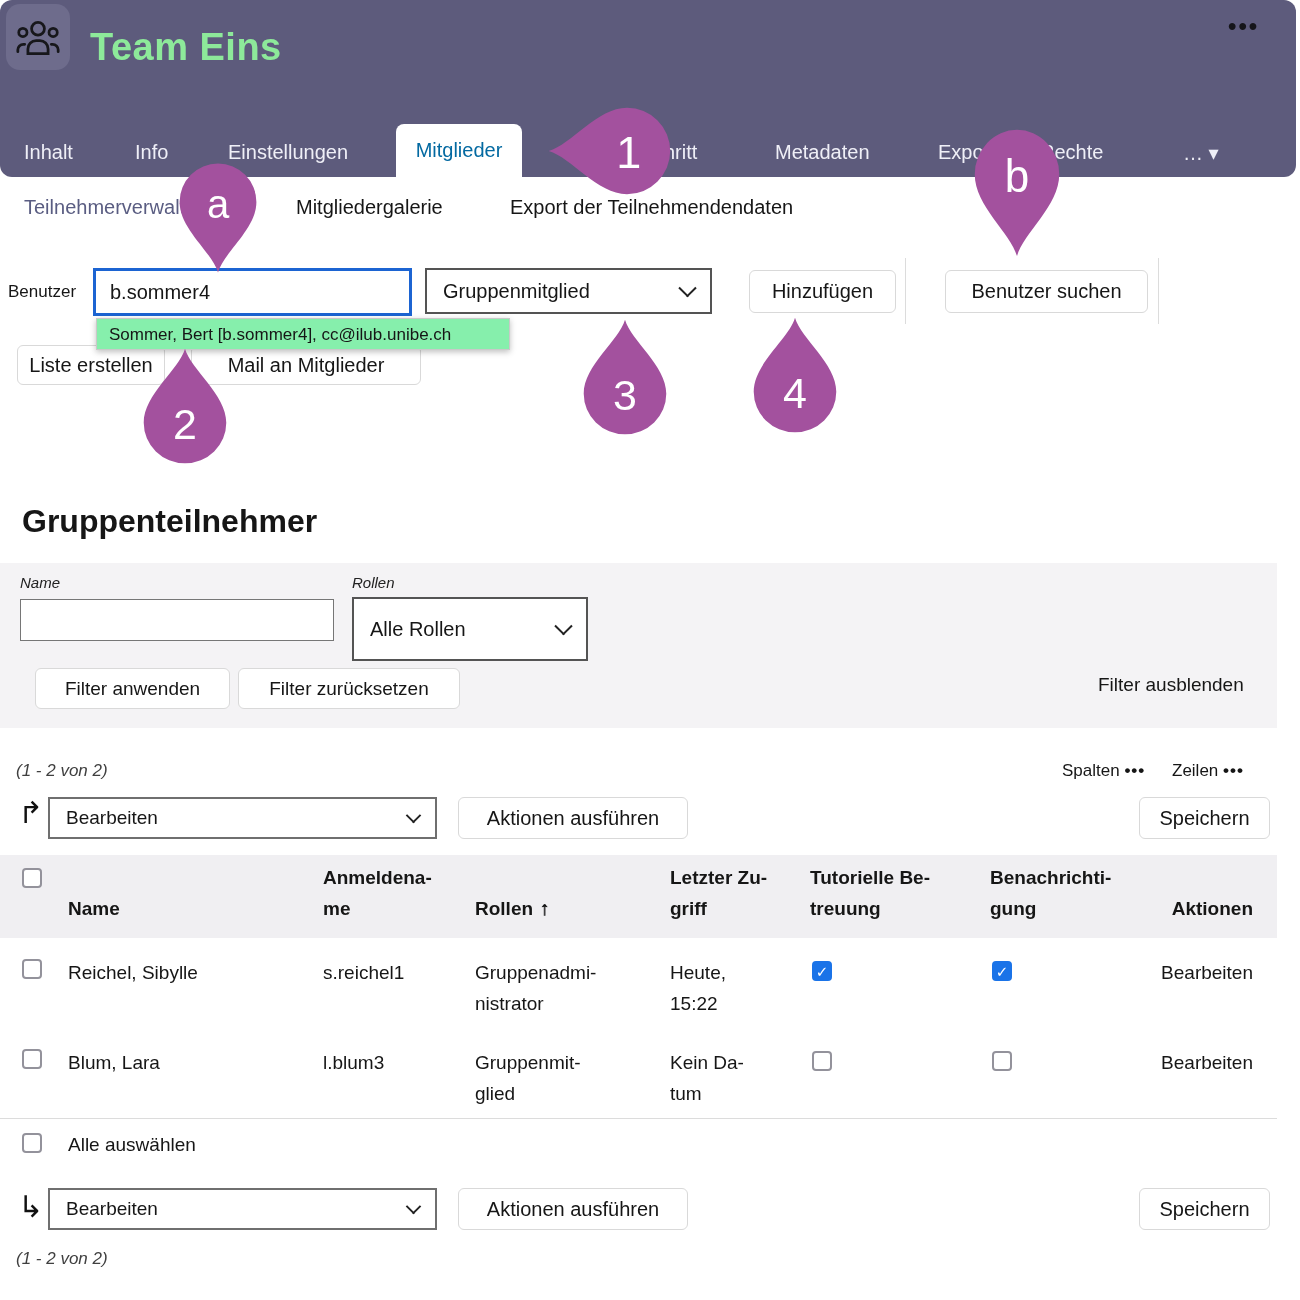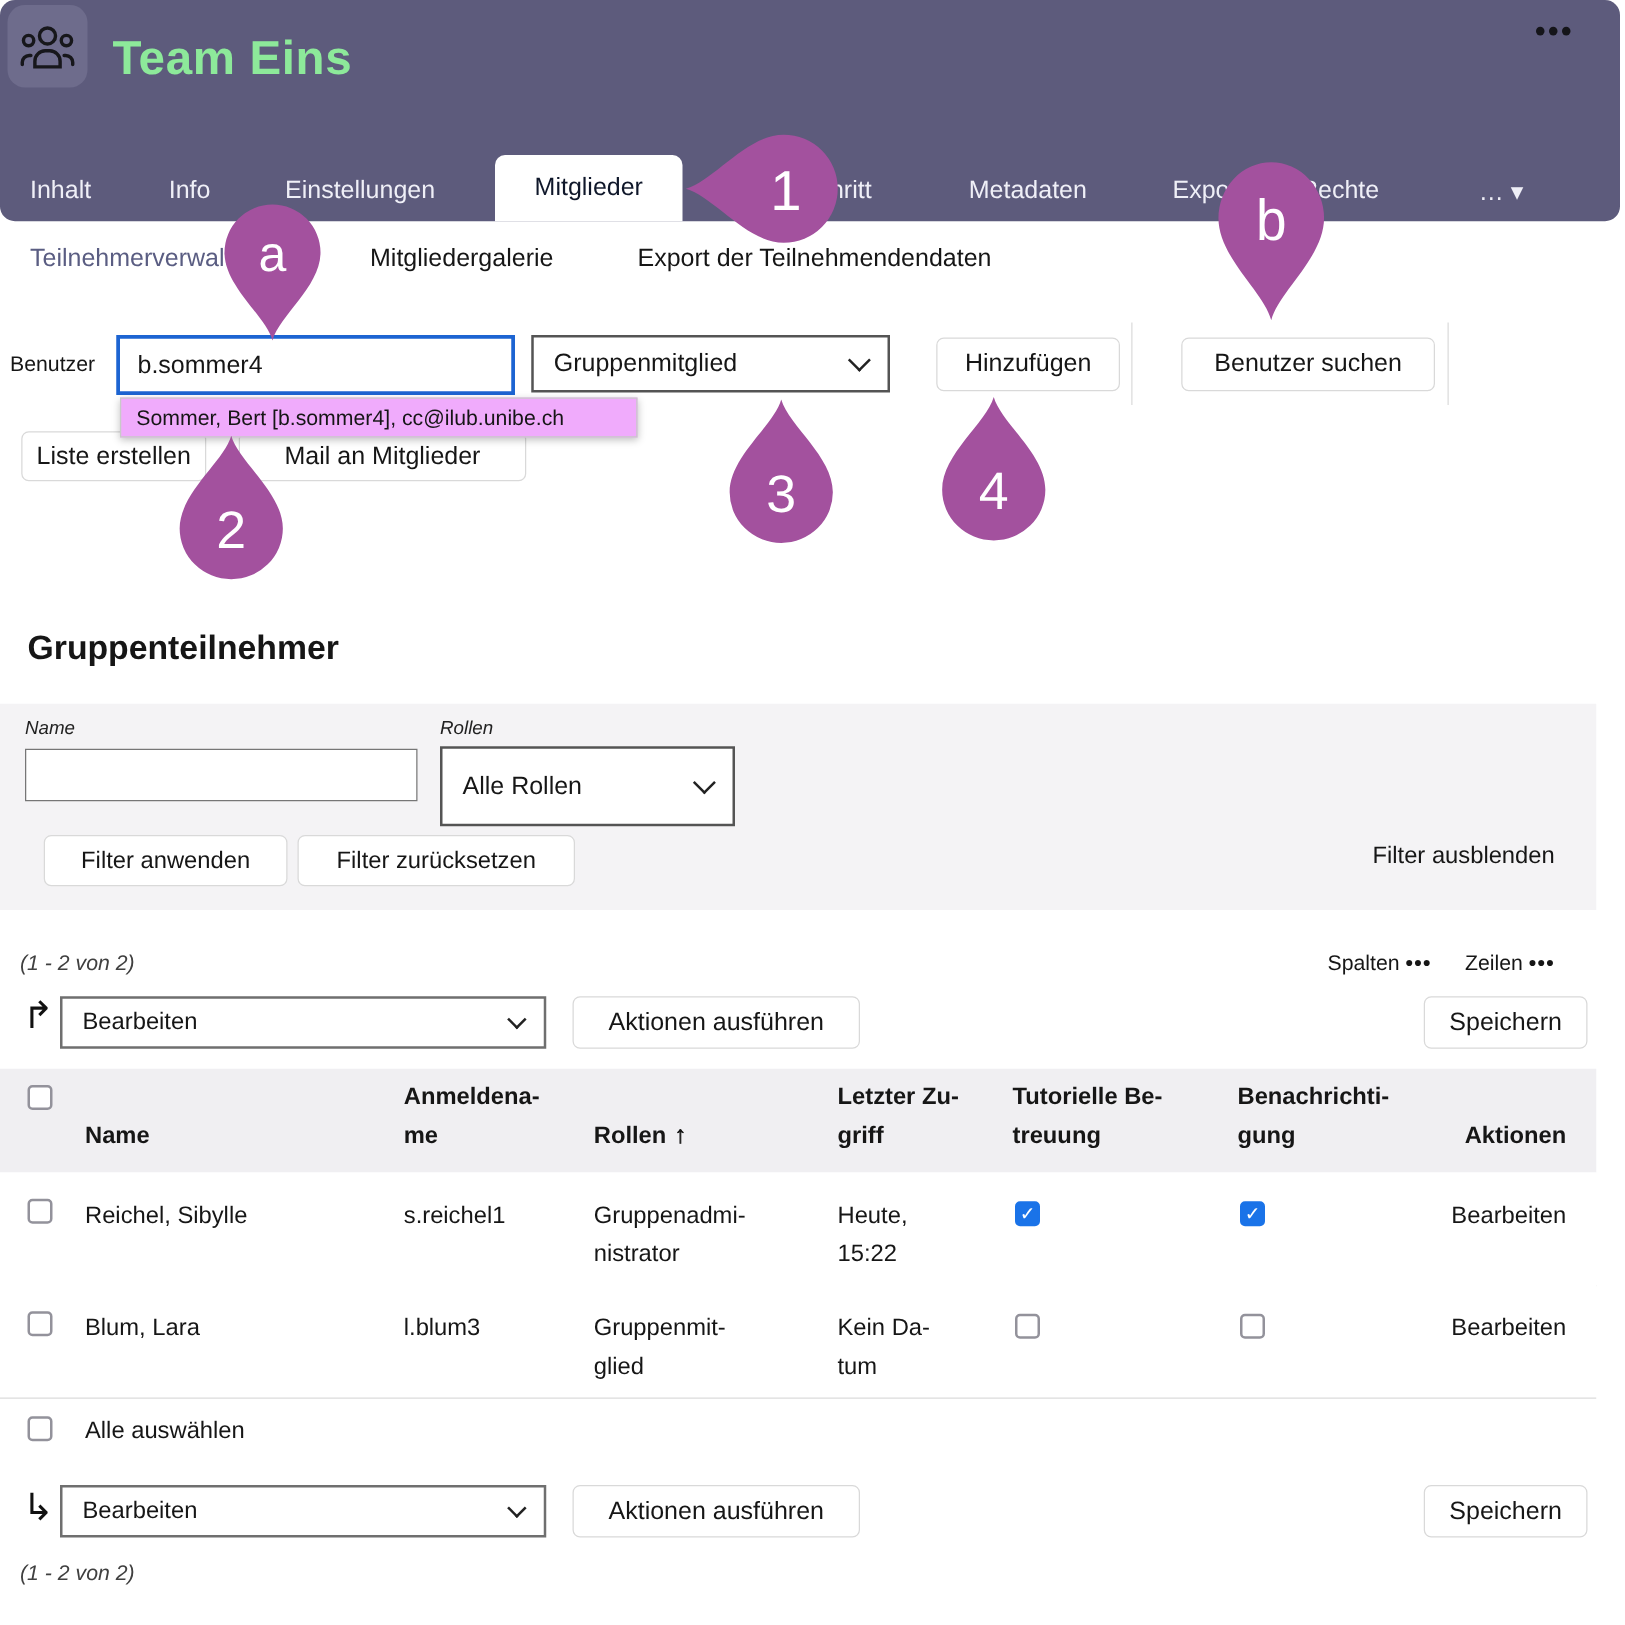--- a/index.html
+++ b/index.html
@@ -8,35 +8,35 @@
     font-family:"Liberation Sans","DejaVu Sans",sans-serif;color:#161616;
     overflow:hidden;
   }
   .abs{position:absolute;}
   
   .hdr{position:absolute;left:0;top:0;width:1296px;height:177px;background:#5D5B7C;border-radius:12px;}
   .icon-tile{position:absolute;left:6px;top:4px;width:64px;height:66px;border-radius:14px;background:#6E6C8C;display:flex;align-items:center;justify-content:center;}
   .title{position:absolute;left:90px;top:26px;font-size:38px;font-weight:700;color:#8DE99A;letter-spacing:.5px;}
   .dots3{position:absolute;left:1228px;top:12px;font-size:24px;font-weight:700;color:#15151a;letter-spacing:2px;}
   .tab{position:absolute;top:141px;font-size:20px;color:#EFEFF7;white-space:nowrap;cursor:pointer;}
-  .tab-active{position:absolute;left:396px;top:124px;width:150px;height:53px;background:#fff;border-radius:8px 8px 0 0;
-    text-align:center;line-height:53px;font-size:20px;color:#0f172a;cursor:pointer;}
+  .tab-active{position:absolute;left:396px;top:124px;width:126px;height:53px;background:#fff;border-radius:8px 8px 0 0;
+    text-align:center;line-height:53px;font-size:20px;color:#0369a1;cursor:pointer;}
   .subtab{position:absolute;top:196px;font-size:20px;color:#161616;white-space:nowrap;cursor:pointer;}
   .subtab.active{color:#5A5D82;}
   
   .btn{position:absolute;background:#fff;border:1px solid #D9D9D9;border-radius:6px;font-size:20px;color:#161616;
     display:flex;align-items:center;justify-content:center;box-sizing:border-box;cursor:pointer;margin-left:15px;}
   .sel{position:absolute;background:#fff;border:2px solid #545454;box-sizing:border-box;font-size:20px;
     display:flex;align-items:center;padding-left:16px;cursor:pointer;}
   .chev{position:absolute;right:16px;top:50%;width:11px;height:11px;border-right:2.5px solid #222;border-bottom:2.5px solid #222;
     transform:translateY(-72%) rotate(45deg);}
   .inp{position:absolute;box-sizing:border-box;background:#fff;border:1px solid #767676;font-size:20px;
     font-family:inherit;color:#161616;padding:0 14px;outline:none;}
   .vline{position:absolute;width:1px;background:#DCDCDC;}
-  .autoc{position:absolute;left:96px;top:318px;width:414px;height:32px;background:#f0abfc;border:1px solid #c9c9c9;
+  .autoc{position:absolute;left:96px;top:318px;width:414px;height:32px;background:#86efac;border:1px solid #c9c9c9;
     box-shadow:0 2px 6px rgba(0,0,0,.25);font-size:17px;line-height:31px;padding-left:12px;box-sizing:border-box;z-index:8;cursor:pointer;}
   
   .panel{position:absolute;left:0;top:563px;width:1277px;height:165px;background:#F4F3F5;}
   .flabel{position:absolute;font-size:15px;font-style:italic;color:#222;}
   
   .thead{position:absolute;left:0;top:855px;width:1277px;height:83px;background:#F0EFF2;}
   .hcell{position:absolute;bottom:14px;font-size:19px;font-weight:600;white-space:pre-line;line-height:31px;}
   .trow{position:absolute;left:0;width:1277px;height:90px;background:#fff;border-bottom:1px solid #DCDCDC;}
   .tcell{position:absolute;top:19px;font-size:19px;white-space:pre-line;line-height:31px;}
   .cb{position:absolute;width:20px;height:20px;background:#fff;border:2px solid #93929B;border-radius:4px;box-sizing:border-box;cursor:pointer;}
@@ -130,21 +130,21 @@
 <svg class="pin" style="left:582px;top:318px;width:86px;height:118px" viewBox="0 0 100 140" preserveAspectRatio="none">
   <path d="M50 2 C57 27 98 56 98 90 A48 48 0 1 1 2 90 C2 56 43 27 50 2 Z"></path>
   <text x="50" y="92" class="pin-label">3</text>
 </svg>
 
 <svg class="pin" style="left:752px;top:316px;width:86px;height:118px" viewBox="0 0 100 140" preserveAspectRatio="none">
   <path d="M50 2 C57 27 98 56 98 90 A48 48 0 1 1 2 90 C2 56 43 27 50 2 Z"></path>
   <text x="50" y="92" class="pin-label">4</text>
 </svg>
 
-<div class="abs" style="left:22px;top:503px;font-size:27px;font-weight:700">Gruppenteilnehmer</div>
+<div class="abs" style="left:22px;top:503px;font-size:32px;font-weight:700">Gruppenteilnehmer</div>
 
 <div class="panel"></div>
 <span class="flabel" style="left:20px;top:574px">Name</span>
 <span class="flabel" style="left:352px;top:574px">Rollen</span>
 <input class="inp" style="left: 20px; top: 599px; width: 314px; height: 42px;" value="">
 <div class="sel" style="left:352px;top:597px;width:236px;height:64px">
   <span>Alle Rollen</span>
   <span class="chev"></span>
 </div>
 <div class="btn" style="left:20px;top:668px;width:195px;height:41px;font-size:19px">Filter anwenden</div>

